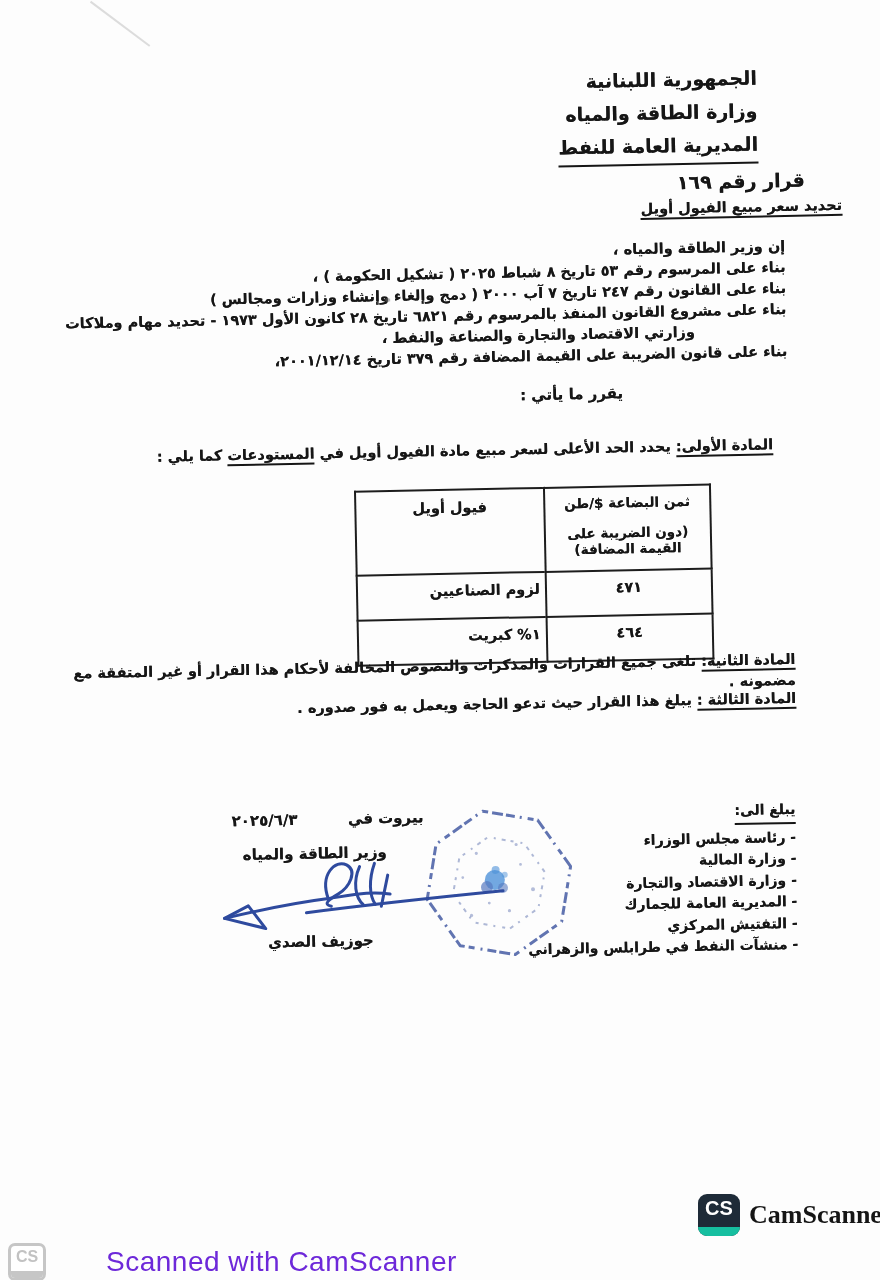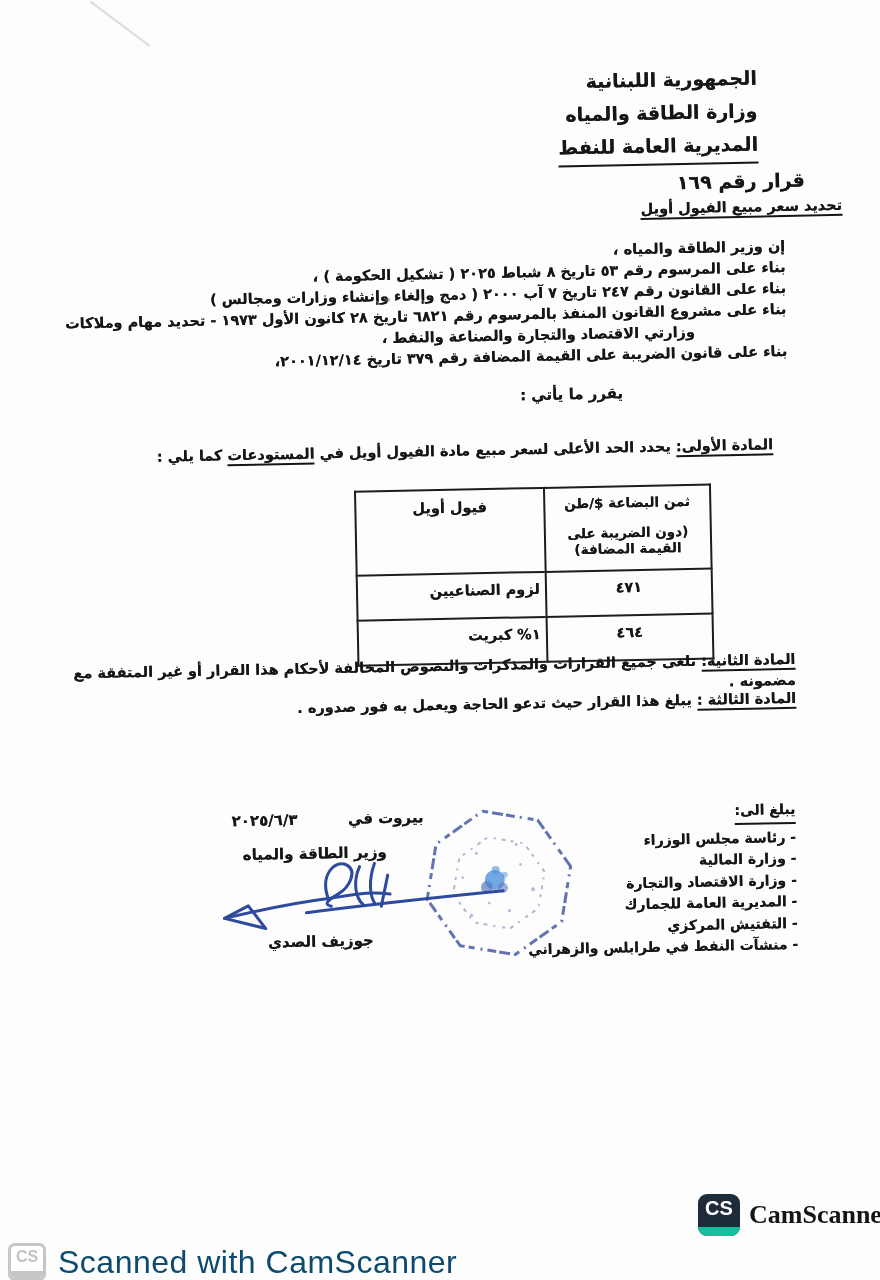--- a/index.html
+++ b/index.html
@@ -74,21 +74,21 @@
                           border-radius:0 0 9px 9px;}
   .cs-logo-text{font-family:"Liberation Serif",serif;font-size:26px;color:#151515;font-weight:600;}
 
   .scan-footer{position:absolute;top:1243px;left:8px;display:flex;align-items:center;gap:12px;}
   .scan-footer-icon{width:32px;height:32px;border:3px solid #c6c6c6;border-radius:7px;position:relative;
                     box-sizing:content-box;background:#ffffff;flex:0 0 auto;}
   .scan-footer-icon .cs-txt{position:absolute;top:2px;left:0;right:0;text-align:center;color:#c2c2c2;
                             font-size:16px;font-weight:bold;font-family:"Liberation Sans",sans-serif;}
   .scan-footer-icon .cs-strip{position:absolute;left:0;right:0;bottom:0;height:7px;background:#c6c6c6;
                               border-radius:0 0 4px 4px;}
-  .scan-footer-text{font-family:"Liberation Sans",sans-serif;font-size:32px;color:#0c4a6e;letter-spacing:.5px;}
+  .scan-footer-text{font-family:"Liberation Sans",sans-serif;font-size:28px;color:#6d28d9;letter-spacing:.5px;margin-left:48px;}
 </style>
 </head>
 <body>
 
 <div class="screen">
 
   <div class="document">
 
     <div class="letterhead">
       <div>الجمهورية اللبنانية</div>

